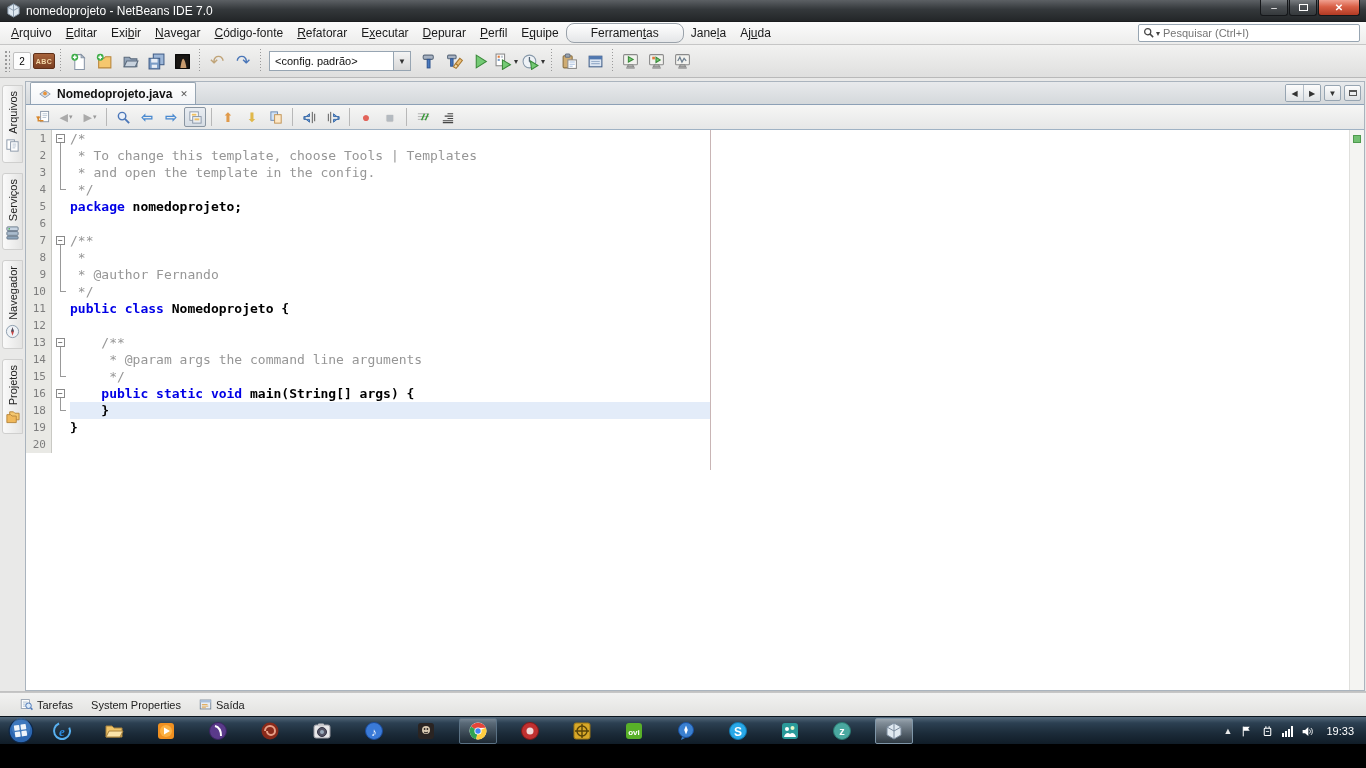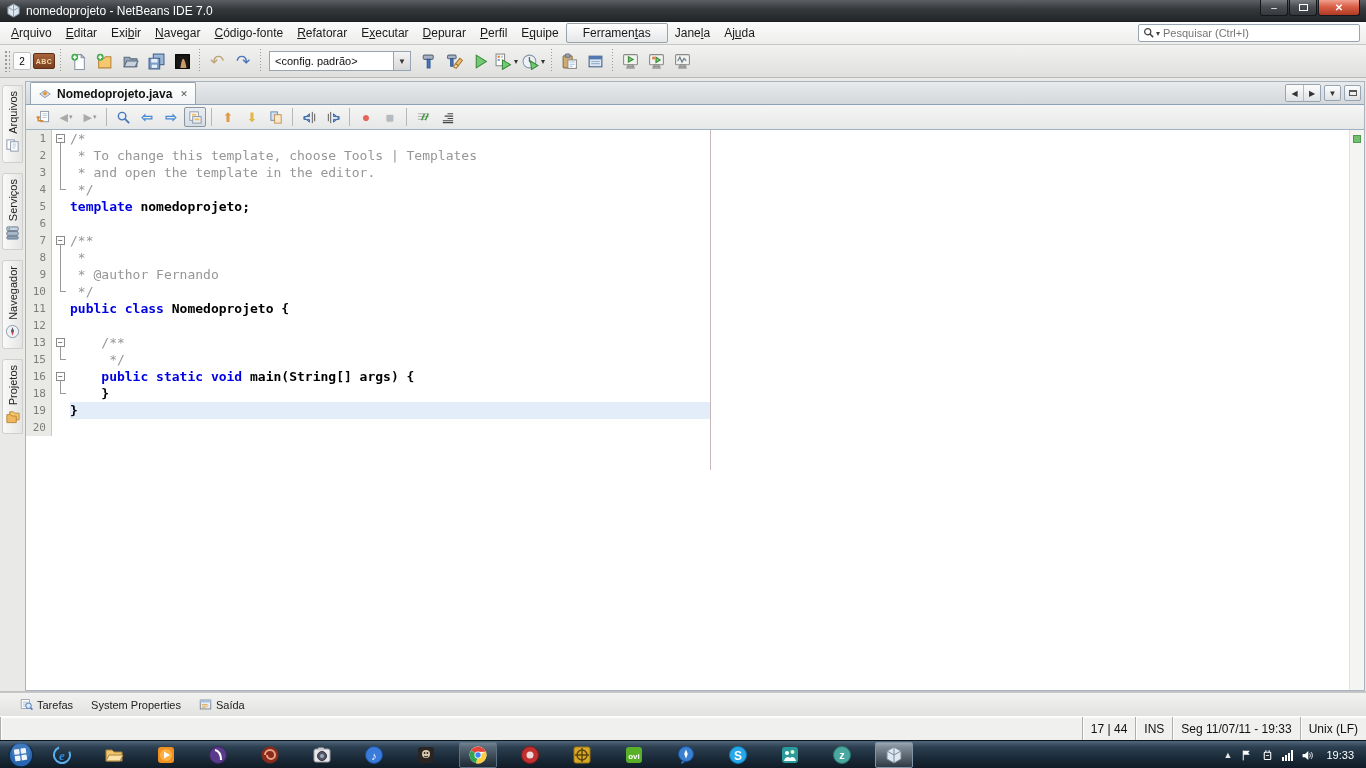--- a/index.html
+++ b/index.html
@@ -19,21 +19,21 @@
     border-radius:0 0 3px 3px; margin-left:1px; }
   .winbtn.min,.winbtn.max { width:28px; }
   .winbtn.close { width:42px; background:linear-gradient(#f0a090,#d95f46 45%,#b03a24); font-weight:bold; }
   .maxglyph { width:9px; height:7px; border:1px solid #fff; display:inline-block; }
 
   
   .menubar { height:23px; background:linear-gradient(#fbfbfb,#ededec); border-bottom:1px solid #c6c6c6;
     display:flex; align-items:center; font-size:12px; color:#1a1a1a; padding-left:4px; position:relative; }
   .menu-item { padding:3px 7px; white-space:nowrap; }
   .menu-item u { text-decoration:underline; }
-  .menu-item.hl { border:1px solid #9aa2aa; background:linear-gradient(#ffffff,#e4e6e8); border-radius:2px; padding:2px 16px; }
+  .menu-item.hl { border:1px solid #9aa2aa; background:linear-gradient(#ffffff,#e4e6e8); border-radius:8px; padding:2px 24px; }
   .searchbox { position:absolute; right:6px; top:2px; width:222px; height:18px; background:#fff;
     border:1px solid #97a5b2; border-radius:2px; display:flex; align-items:center; padding:0 4px; }
   .searchbox input { border:none; outline:none; flex:1; font-size:11px; color:#8a8a8a;
     font-family:"Liberation Sans",sans-serif; background:transparent; }
   .sb-mag { width:12px; height:12px; margin-right:1px; }
   .sb-dd { font-size:8px; color:#444; margin-right:3px; }
 
   
   .maintoolbar { height:33px; background:linear-gradient(#f2f2f1,#dfdfde); border-bottom:1px solid #b9b9b9;
     display:flex; align-items:center; padding-left:2px; }
@@ -488,33 +488,33 @@
                 <span class="fold">
                   <span class="vl"></span>
                 </span>
                 <span class="codetext"><span class="cm"> * To change this template, choose Tools | Templates</span></span>
               </div>
               <div class="code-row">
                 <span class="ln">3</span>
                 <span class="fold">
                   <span class="vl"></span>
                 </span>
-                <span class="codetext"><span class="cm"> * and open the template in the editor.</span></span>
+                <span class="codetext"><span class="cm"> * and open the template in the config.</span></span>
               </div>
               <div class="code-row">
                 <span class="ln">4</span>
                 <span class="fold">
                   <span class="ve"></span>
                 </span>
                 <span class="codetext"><span class="cm"> */</span></span>
               </div>
               <div class="code-row">
                 <span class="ln">5</span>
                 <span class="fold"></span>
-                <span class="codetext"><span class="kw">template</span><span class="pl"> nomedoprojeto;</span></span>
+                <span class="codetext"><span class="kw">package</span><span class="pl"> nomedoprojeto;</span></span>
               </div>
               <div class="code-row">
                 <span class="ln">6</span>
                 <span class="fold"></span>
                 <span class="codetext"></span>
               </div>
               <div class="code-row">
                 <span class="ln">7</span>
                 <span class="fold">
                   <span class="vl2"></span>
@@ -553,20 +553,27 @@
                 <span class="fold"></span>
                 <span class="codetext"></span>
               </div>
               <div class="code-row">
                 <span class="ln">13</span>
                 <span class="fold">
                   <span class="vl2"></span>
                   <span class="fb">−</span>
                 </span>
                 <span class="codetext"><span class="cm">    /**</span></span>
+              </div>
+              <div class="code-row">
+                <span class="ln">14</span>
+                <span class="fold">
+                  <span class="vl"></span>
+                </span>
+                <span class="codetext"><span class="cm">     * @param args the command line arguments</span></span>
               </div>
               <div class="code-row">
                 <span class="ln">15</span>
                 <span class="fold">
                   <span class="ve"></span>
                 </span>
                 <span class="codetext"><span class="cm">     */</span></span>
               </div>
               <div class="code-row">
                 <span class="ln">16</span>
@@ -624,27 +631,20 @@
           <svg viewBox="0 0 16 16">
             <rect x="1.5" y="2.5" width="13" height="11" fill="#e8eef6" stroke="#6a7a8c"></rect>
             <rect x="1.5" y="2.5" width="13" height="3" fill="#aac0da"></rect>
             <path d="M3.5 8h7M3.5 10h8M3.5 12h5" stroke="#e0a040"></path>
           </svg>
         </span>
         <span>Saída</span>
       </div>
     </div>
 
-  <div class="statusbar">
-    <div class="sb-cell grow"></div>
-    <div class="sb-cell">17 | 44</div>
-    <div class="sb-cell">INS</div>
-    <div class="sb-cell">Seg 11/07/11 - 19:33</div>
-    <div class="sb-cell">Unix (LF)</div>
-  </div>
 
   <div class="taskbar">
     <svg class="startorb" viewBox="0 0 22 22">
       <circle cx="11" cy="11" r="10" fill="#2b66b0" stroke="#0d2646"></circle>
       <circle cx="11" cy="8" r="8" fill="#4f86c8" opacity="0.55"></circle>
       <g transform="rotate(-8 11 11)" fill="#eef4fa">
         <rect x="5.6" y="5.6" width="4.5" height="4.5" rx="0.6"></rect>
           <rect x="11.2" y="5.6" width="4.5" height="4.5" rx="0.6"></rect>
         <rect x="5.6" y="11.2" width="4.5" height="4.5" rx="0.6"></rect>
           <rect x="11.2" y="11.2" width="4.5" height="4.5" rx="0.6"></rect>

